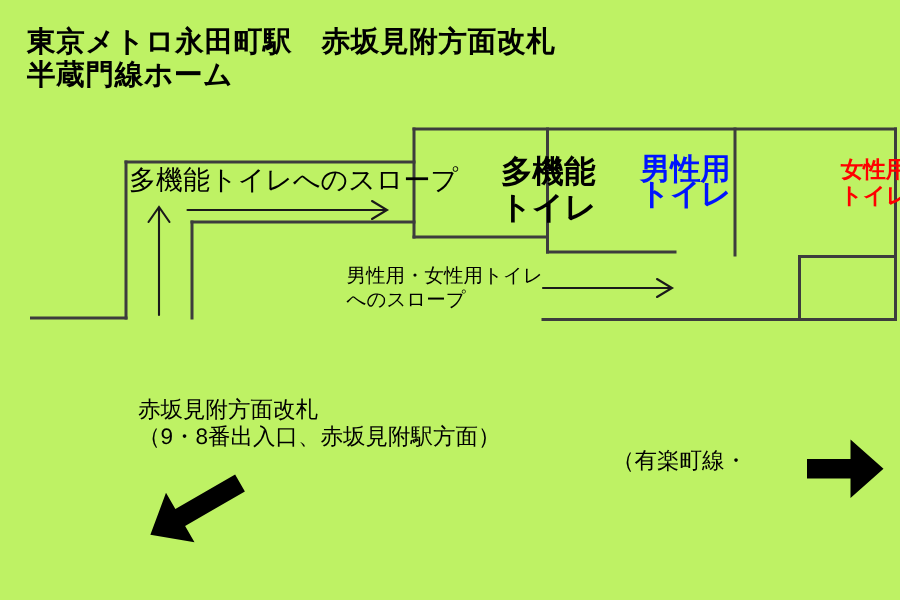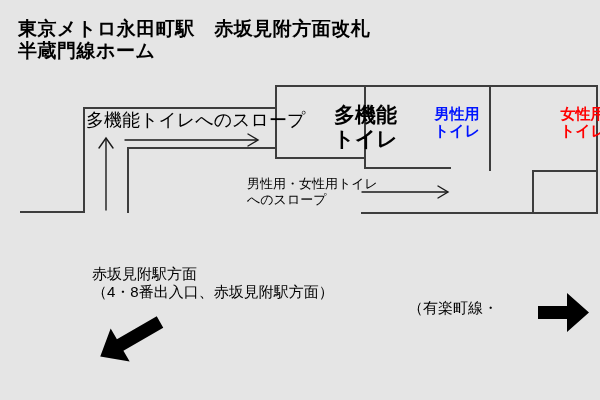--- a/index.html
+++ b/index.html
@@ -1,28 +1,28 @@
 <!DOCTYPE html>
 <html><head>
 <meta charset="utf-8">
 <style>
   html,body{margin:0;padding:0;background:#fff;}
   #app{
-    position:relative;width:600px;height:400px;background:#e5e5e5;overflow:hidden;
+    position:relative;width:600px;height:400px;background:#bef264;overflow:hidden;
     font-family:"Liberation Sans",sans-serif;color:#000;
   }
   .abs{position:absolute;}
   #map-svg{position:absolute;left:0;top:0;width:600px;height:400px;}
   .title-block{left:18px;top:18px;font-size:19px;font-weight:bold;line-height:22px;letter-spacing:0.5px;white-space:nowrap;}
   .ramp1-label{left:86px;top:112px;font-size:18px;line-height:17px;white-space:nowrap;}
   .room-label{font-weight:bold;text-align:center;white-space:nowrap;margin-left:44px;}
   .multi-label{left:277px;top:103px;width:89px;font-size:21px;line-height:24px;}
-  .mens-label{left:353px;top:105px;width:120px;font-size:15px;line-height:17px;}
+  .mens-label{left:353px;top:105px;width:120px;font-size:20px;line-height:17px;}
   .womens-label{left:484px;top:105px;width:110px;font-size:15px;line-height:17px;}
-  .ramp2-label{left:231px;top:176px;font-size:13px;line-height:16px;white-space:nowrap;margin-left:16px;}
+  .ramp2-label{left:231px;top:176px;font-size:13px;line-height:16px;white-space:nowrap;}
   .gate-block{left:92px;top:265px;font-size:15px;line-height:18px;white-space:nowrap;}
   .platform-block{left:408px;top:265px;font-size:15px;line-height:17px;white-space:pre;}
 </style>
 </head>
 <body>
 
 <div id="app">
 
   <svg id="map-svg" viewBox="0 0 600 400" xmlns="http://www.w3.org/2000/svg">
     <g stroke="#3d3d3d" stroke-width="2" fill="none" stroke-linecap="square">
@@ -89,22 +89,22 @@
     <div>女性用</div>
     <div>トイレ</div>
   </div>
 
   <div class="abs ramp2-label">
     <div>男性用・女性用トイレ</div>
     <div>へのスロープ</div>
   </div>
 
   <div class="abs gate-block">
-    <div>赤坂見附駅方面</div>
-    <div>（4・8番出入口、赤坂見附駅方面）</div>
+    <div>赤坂見附方面改札</div>
+    <div>（9・8番出入口、赤坂見附駅方面）</div>
   </div>
 
   <div class="abs platform-block">
     <div>（有楽町線・</div>
     
     
     
   </div>
 
 </div>

